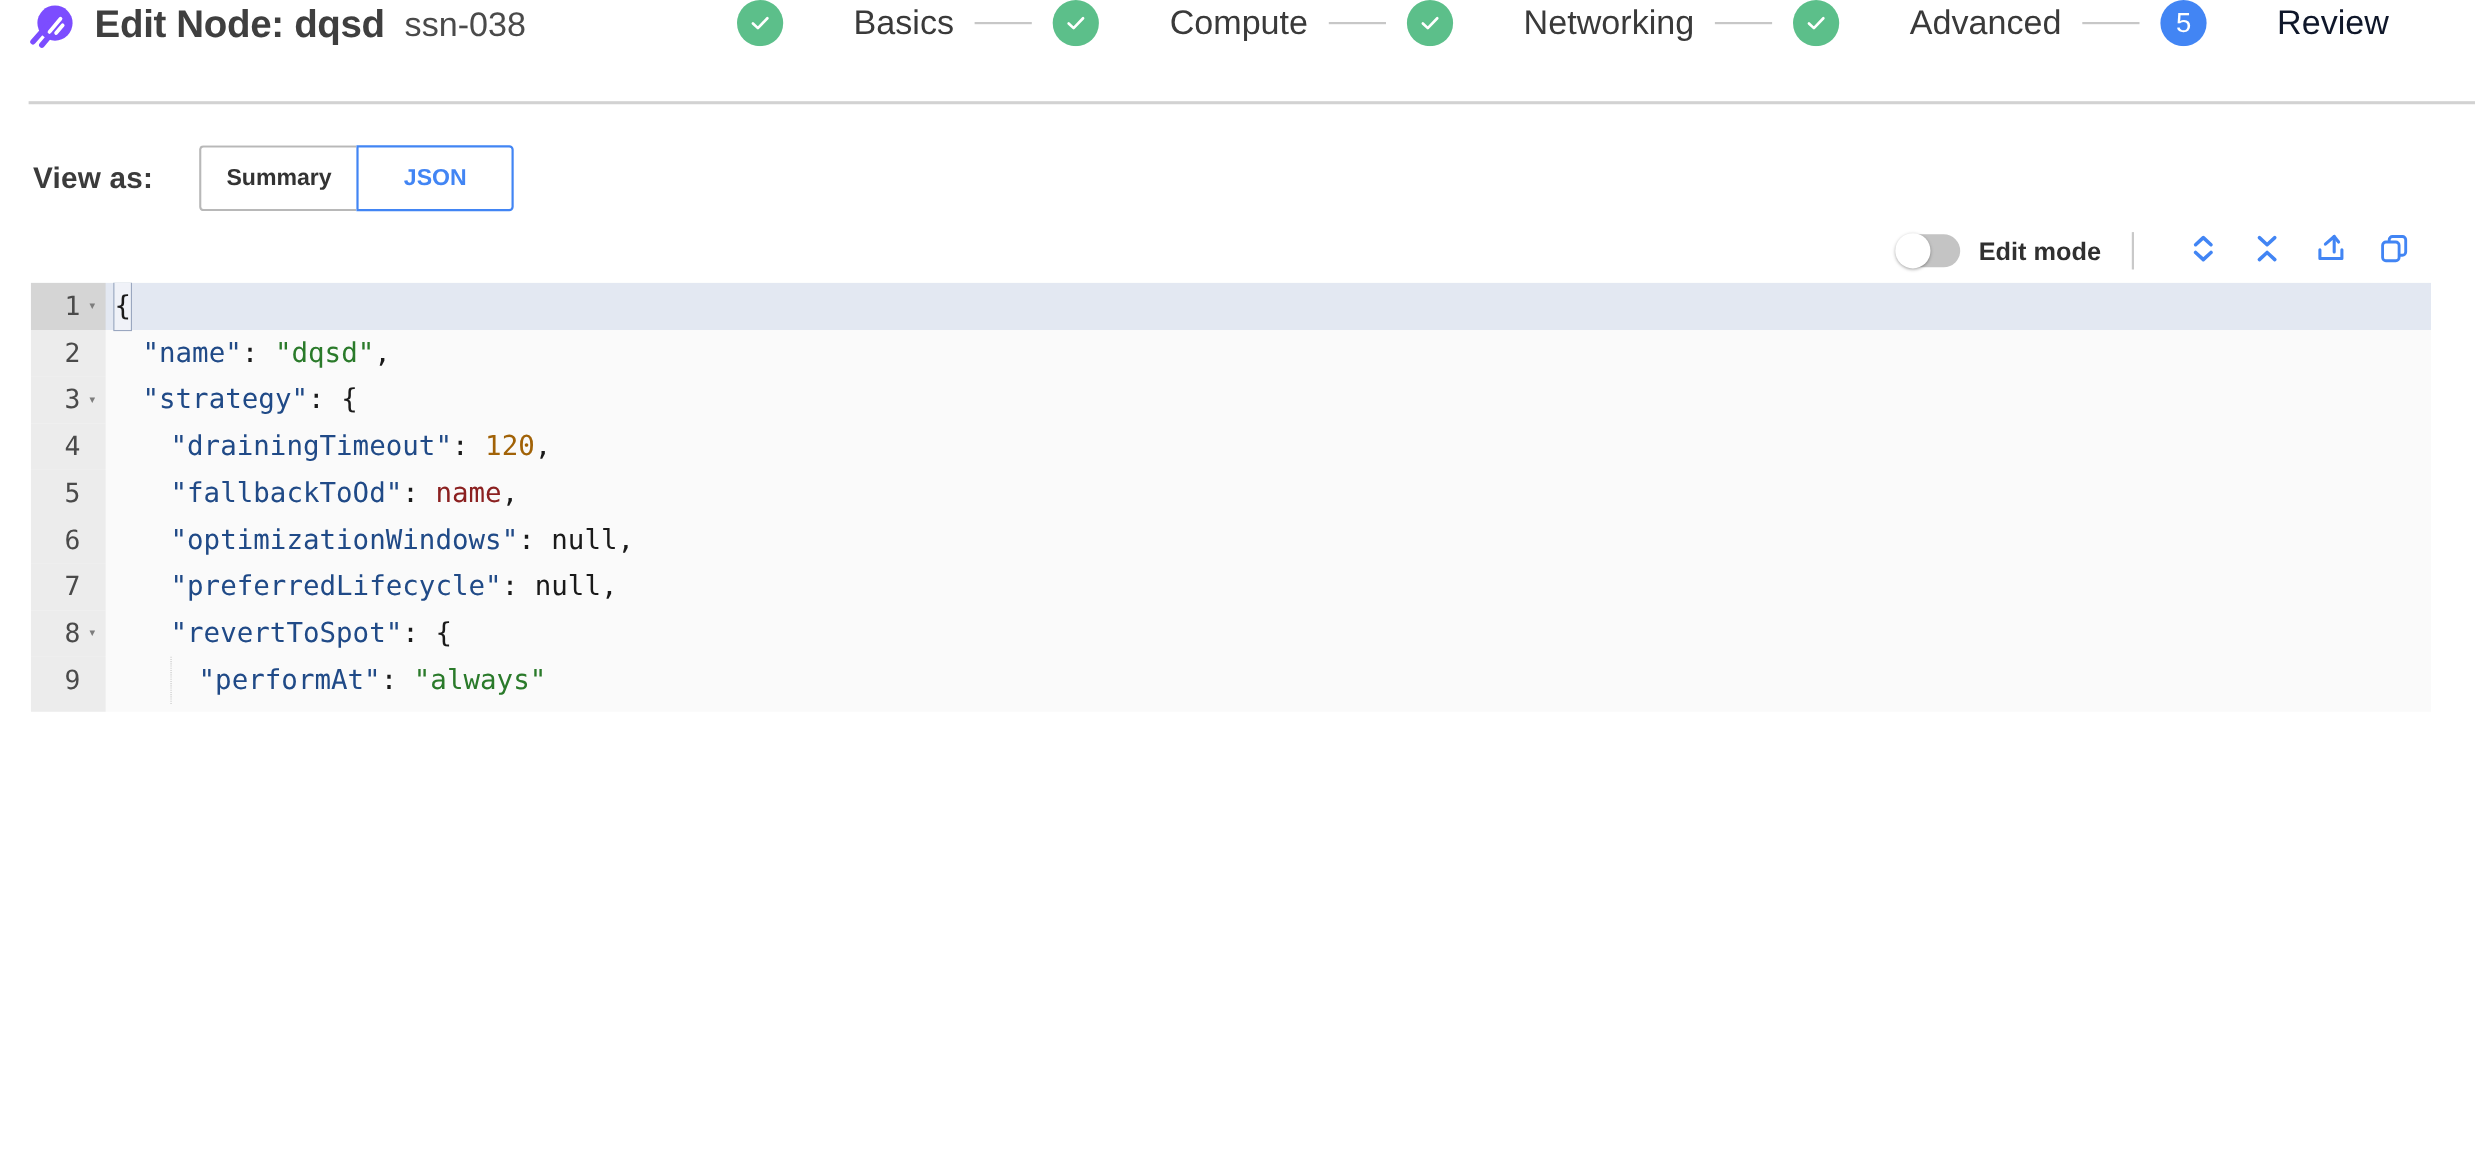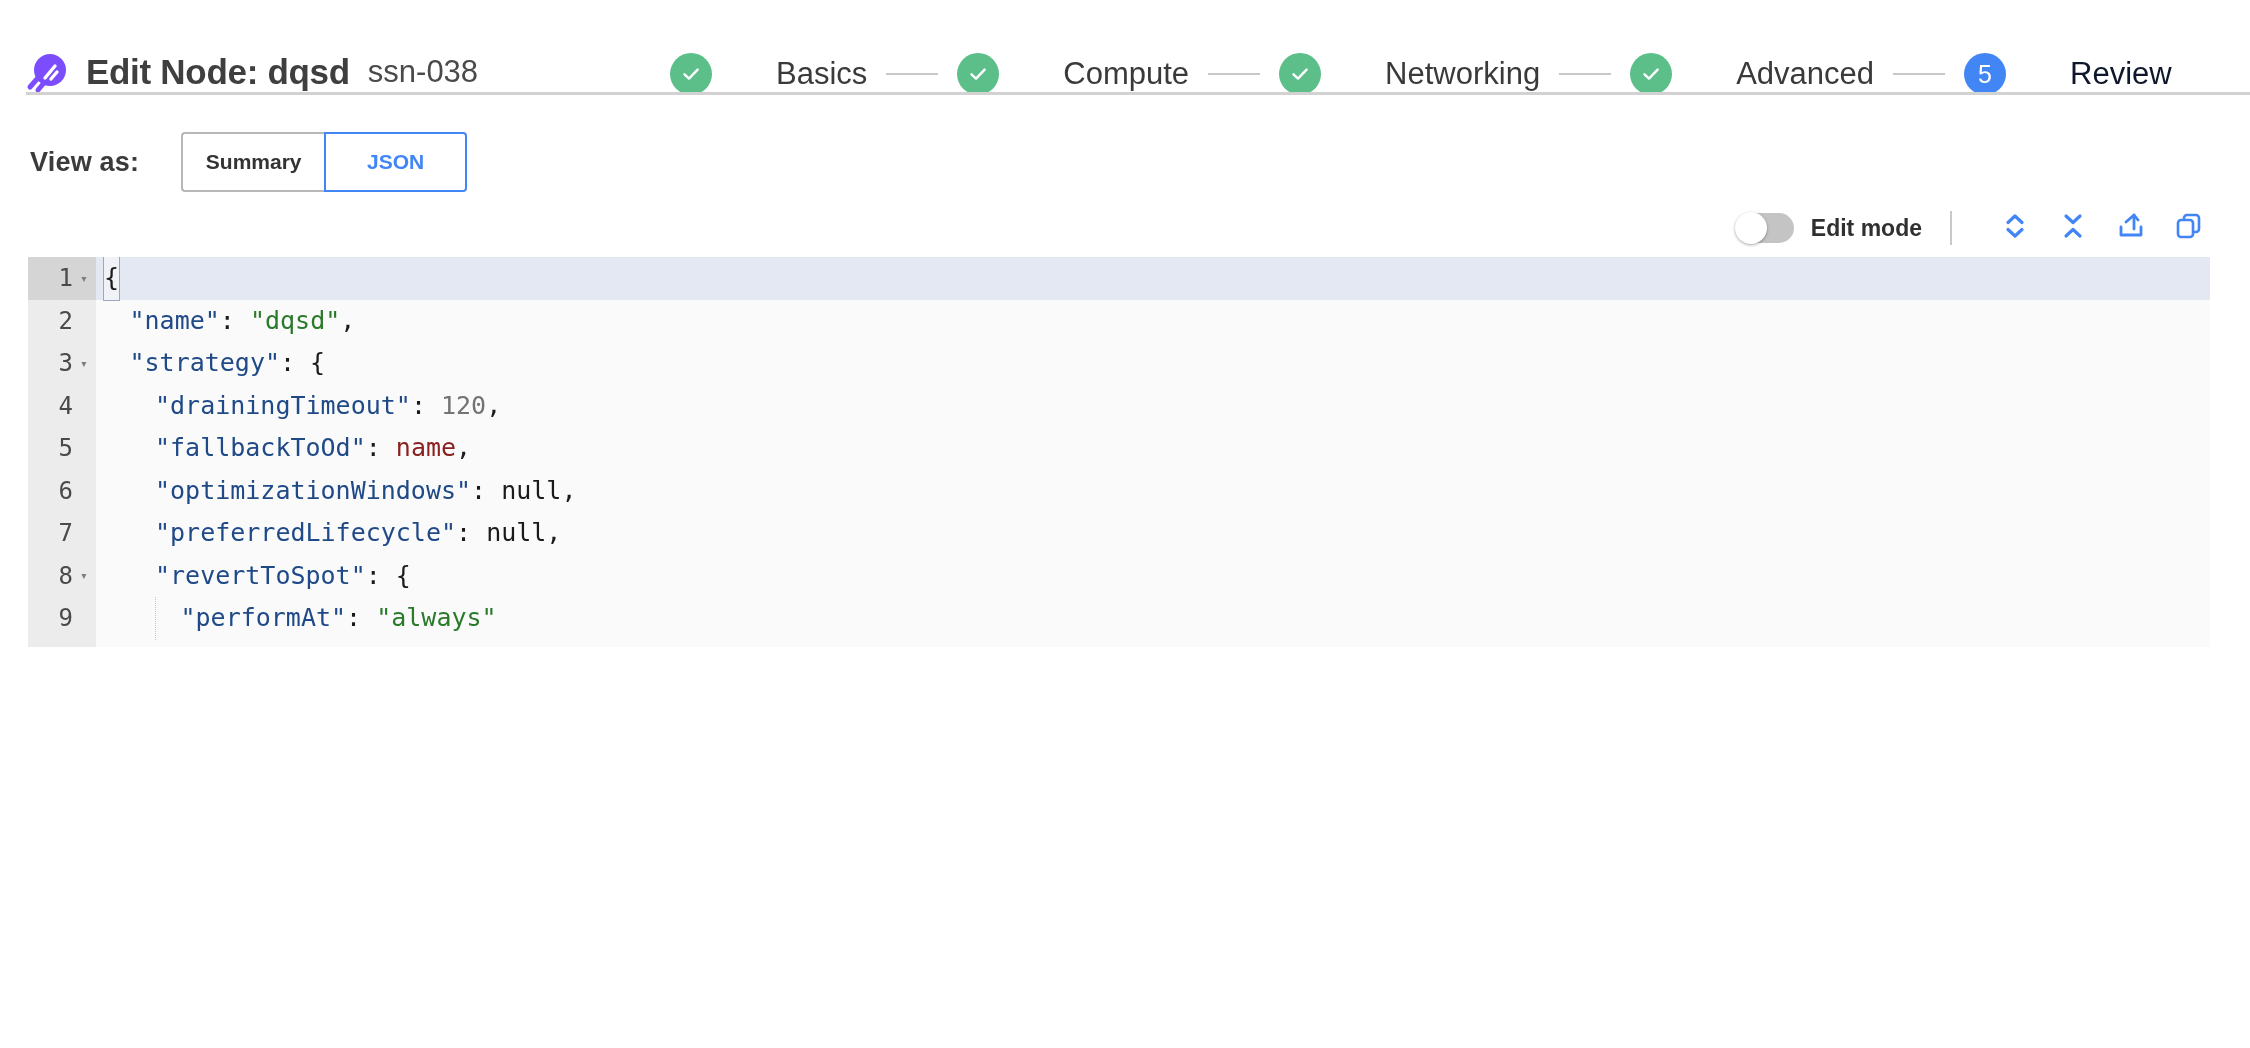--- a/index.html
+++ b/index.html
@@ -10,21 +10,21 @@
     background: #ffffff;
     font-family: "Liberation Sans", sans-serif;
     overflow: hidden;
   }
 
   
   .header {
     position: relative;
     height: 95px;
     display: flex;
-    align-items: flex-end;
+    align-items: flex-start;
     background: #ffffff;
     overflow: hidden;
   }
   .header::after {
     content: "";
     position: absolute;
     left: 26px; right: 0; bottom: 0;
     height: 3px;
     background: #d2d2d2;
   }
@@ -145,21 +145,21 @@
     border: 2px solid #4285f4;
     color: #4285f4;
     border-radius: 0 4px 4px 0;
   }
 
   
   .editor-toolbar {
     display: flex;
     align-items: center;
     justify-content: flex-end;
-    padding-right: 40px;
+    padding-right: 52px;
     height: 58px;
     margin-top: 12px;
   }
   .toggle {
     width: 58px; height: 30px;
     border-radius: 15px;
     background: #c4c4c4;
     position: relative;
     cursor: pointer;
     flex: 0 0 auto;
@@ -251,21 +251,21 @@
     position: relative;
   }
   .code-text .indent-guide {
     position: absolute;
     top: 0; bottom: 0;
     width: 1px;
     border-left: 1px dotted #c5c5c5;
   }
   .tok-key { color: #204a87; }
   .tok-str { color: #2a7a2a; }
-  .tok-num { color: #737373; }
+  .tok-num { color: #a16207; }
   .tok-bool { color: #8b2020; }
   .tok-null { color: #1a1a1a; }
   .tok-punct { color: #1a1a1a; }
   .bracket-match {
     outline: 1px solid #9aa7c0;
     background: rgba(255,255,255,0.45);
   }
 </style>
 </head>
 <body>

